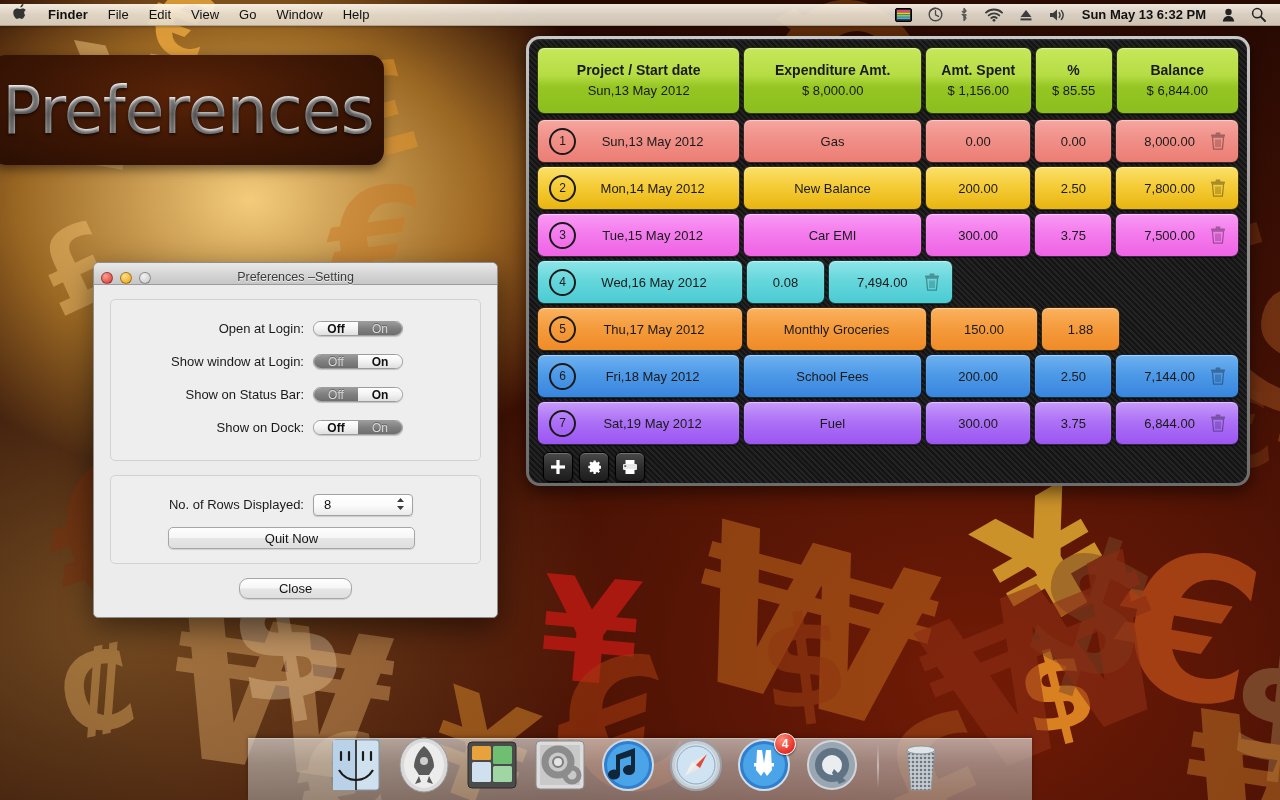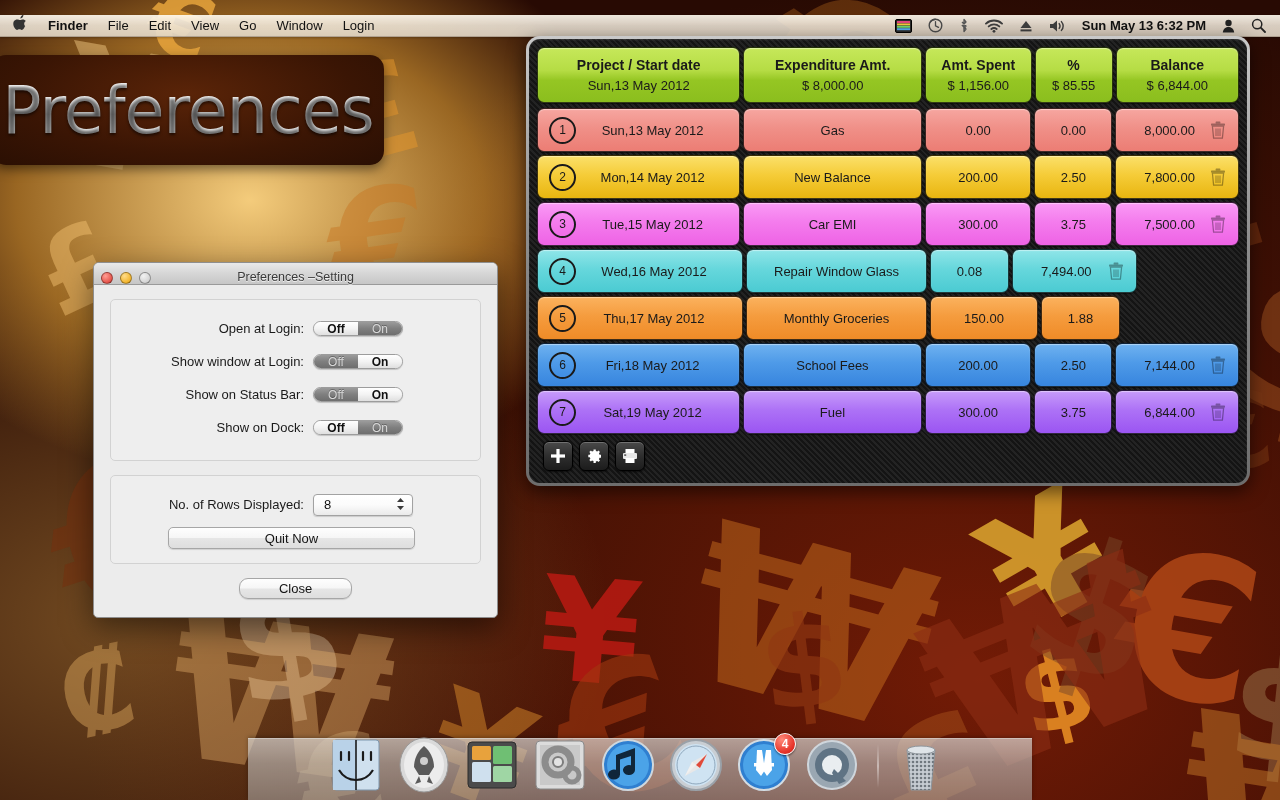--- a/index.html
+++ b/index.html
@@ -17,21 +17,21 @@
       radial-gradient(ellipse 520px 380px at 250px 200px, rgba(255,214,130,0.95) 0%, rgba(246,178,60,0.55) 45%, rgba(150,60,10,0) 75%),
       radial-gradient(ellipse 700px 520px at 120px 620px, rgba(255,196,90,0.35) 0%, rgba(120,40,6,0) 70%),
       radial-gradient(ellipse 900px 700px at 980px 680px, rgba(120,28,6,0.9) 0%, rgba(60,14,4,0.9) 60%, rgba(40,10,3,1) 100%),
       linear-gradient(150deg,#e8a23c 0%,#c96e18 22%,#8a3408 48%,#4c1604 72%,#2e0c03 100%);
     overflow:hidden;
   }
   .cur{ position:absolute; font-family:"DejaVu Sans", sans-serif; font-weight:700; line-height:1; user-select:none; }
 
   
   #menubar{
-    position:absolute; left:0; top:15px; width:1280px; height:22px;
+    position:absolute; left:0; top:4px; width:1280px; height:22px;
     background:linear-gradient(180deg, rgba(255,250,240,0.92) 0%, rgba(240,232,218,0.88) 50%, rgba(226,216,200,0.9) 100%);
     border-bottom:1px solid rgba(120,100,80,0.55);
     display:flex; align-items:center; font-size:13px; color:#111;
     box-shadow:0 1px 2px rgba(0,0,0,0.25);
   }
   #menubar .mitem{ padding:0 10px; height:22px; line-height:22px; white-space:nowrap; }
   #menubar .mitem.bold{ font-weight:bold; }
   #menubar .apple{ padding:0 11px 0 13px; font-size:15px; line-height:22px; }
   #menu-right{ margin-left:auto; display:flex; align-items:center; padding-right:6px; }
   #menu-right .sicon{ padding:0 8px; height:22px; line-height:22px; display:flex; align-items:center; }
@@ -62,21 +62,21 @@
     box-shadow:0 6px 18px rgba(0,0,0,0.55);
   }
   #widget-inner{
     width:100%; height:100%; border-radius:11px; padding:8px 8px 6px 8px;
     background-color:#1a1a1a;
     background-image:repeating-linear-gradient(45deg, #232323 0px, #232323 2px, #141414 2px, #141414 4px);
     box-shadow:inset 0 1px 2px rgba(255,255,255,0.12);
     overflow:hidden;
   }
   .trow{ display:flex; gap:3px; margin-bottom:3px; height:44px; }
-  .trow.header{ height:56px; margin-bottom:5px; }
+  .trow.header{ height:67px; margin-bottom:5px; }
   .cell{
     border-radius:7px; border:1px solid rgba(0,0,0,0.75);
     display:flex; align-items:center; justify-content:center;
     font-size:13px; color:#1a1a1a; position:relative;
     box-shadow:inset 0 1px 1px rgba(255,255,255,0.45), 0 1px 1px rgba(0,0,0,0.5);
     overflow:hidden;
   }
   .c1{ width:206px; justify-content:flex-start; padding-left:0; }
   .c2{ width:181px; }
   .c3{ width:108px; }
@@ -237,21 +237,21 @@
     <svg width="14" height="16" viewBox="0 0 14 16">
         <path fill="#333" d="M9.6 2.3c.5-.6.9-1.5.8-2.3-.8 0-1.7.5-2.2 1.2-.5.6-.9 1.5-.8 2.3.9.1 1.7-.5 2.2-1.2zM12 11.3c-.3.7-.5 1-.9 1.6-.6.9-1.4 2-2.4 2-.9 0-1.1-.6-2.3-.6-1.2 0-1.5.6-2.3.6-1 0-1.8-1-2.4-1.9C.1 10.7-.2 7.7 1 6.1c.8-1.1 2-1.7 3.2-1.7 1.2 0 1.9.6 2.9.6.9 0 1.5-.6 2.9-.6 1 0 2.1.6 2.9 1.6-2.5 1.4-2.1 5 .1 5.3z"></path>
       </svg>
   </div>
   <div class="mitem bold">Finder</div>
   <div class="mitem">File</div>
   <div class="mitem">Edit</div>
   <div class="mitem">View</div>
   <div class="mitem">Go</div>
   <div class="mitem">Window</div>
-  <div class="mitem">Login</div>
+  <div class="mitem">Help</div>
 
   <div id="menu-right">
     <div class="sicon">
       <svg width="17" height="14" viewBox="0 0 17 14">
         <rect x="0.5" y="0.5" width="16" height="13" rx="1.5" fill="#2b2b2b" stroke="#000"></rect>
         <rect x="2" y="2" width="13" height="2" fill="#e0457b"></rect>
         <rect x="2" y="4.4" width="13" height="2" fill="#f2c53d"></rect>
         <rect x="2" y="6.8" width="13" height="2" fill="#6dd36d"></rect>
         <rect x="2" y="9.2" width="13" height="2" fill="#54a8e8"></rect>
       </svg>
@@ -388,21 +388,20 @@
                 <rect x="5.6" y="0.6" width="4.8" height="2" rx="0.6" fill="rgba(0,0,0,0.34)"></rect>
                 <path d="M2.4 5.2 h11.2 l-1.2 12 h-8.8 z" fill="none" stroke="rgba(0,0,0,0.34)" stroke-width="1.3"></path>
                 <path d="M6 7.4 v7.6 M8 7.4 v7.6 M10 7.4 v7.6" stroke="rgba(0,0,0,0.34)" stroke-width="1.1"></path>
               </svg></span></div>
         </div>
         <div class="trow r-cyan">
           <div class="cell c1">
             <span class="rnum">4</span>
             <span class="rdate">Wed,16 May 2012</span>
           </div>
-          <div class="cell c2">Repair Window Glass</div>
           <div class="cell c4">0.08</div>
           <div class="cell c5">7,494.00<span class="del"><svg width="16" height="18" viewBox="0 0 16 18">
                 <rect x="1" y="2.6" width="14" height="2" rx="0.6" fill="rgba(0,0,0,0.34)"></rect>
                 <rect x="5.6" y="0.6" width="4.8" height="2" rx="0.6" fill="rgba(0,0,0,0.34)"></rect>
                 <path d="M2.4 5.2 h11.2 l-1.2 12 h-8.8 z" fill="none" stroke="rgba(0,0,0,0.34)" stroke-width="1.3"></path>
                 <path d="M6 7.4 v7.6 M8 7.4 v7.6 M10 7.4 v7.6" stroke="rgba(0,0,0,0.34)" stroke-width="1.1"></path>
               </svg></span></div>
         </div>
         <div class="trow r-orange">
           <div class="cell c1">

